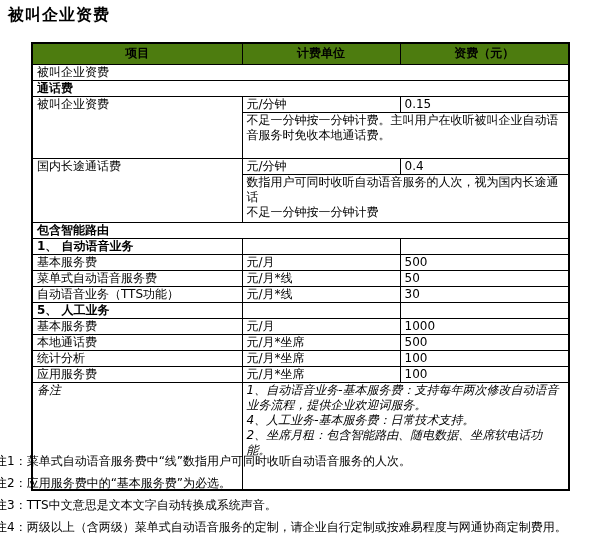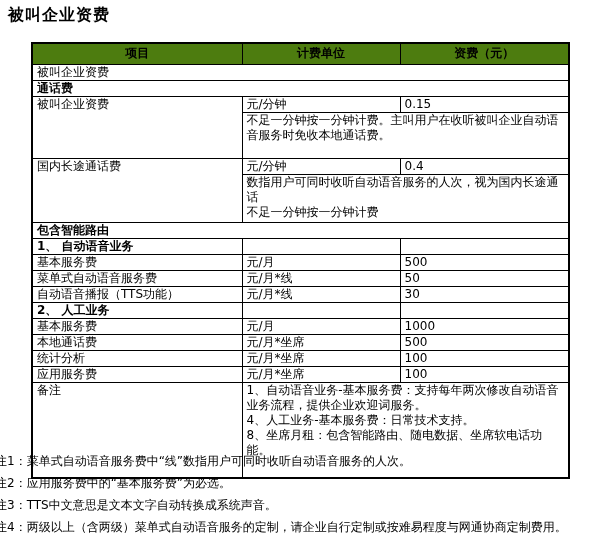--- a/index.html
+++ b/index.html
@@ -31,21 +31,21 @@
   }
   tr.head th {
     background: #4d7c0f;
     font-weight: bold; text-align: center;
     vertical-align: middle; height: 21px;
     border-bottom: 1px solid #000;
   }
   tr.bold-row td { font-weight: bold; height: 16px; }
   tr.note1 td { height: 46px; }
   tr.note2 td { height: 48px; }
-  tr.remark-row td { height: 96px; }
+  tr.remark-row td { height: 108px; font-style: italic; }
   .footnotes {
     position: absolute; left: -5px; top: 453px; width: 608px;
     font-size: 12px;
   }
   .fn { height: 22px; line-height: 16px; white-space: nowrap; }
 </style>
 </head>
 <body>
 
 <h1 class="title">被叫企业资费</h1>
@@ -106,27 +106,27 @@
       <td>基本服务费</td>
       <td>元/月</td>
       <td>500</td>
     </tr>
     <tr>
       <td>菜单式自动语音服务费</td>
       <td>元/月*线</td>
       <td>50</td>
     </tr>
     <tr>
-      <td>自动语音播报（TTS功能）</td>
+      <td>自动语音业务（TTS功能）</td>
       <td>元/月*线</td>
       <td>30</td>
     </tr>
 
     <tr class="bold-row">
-      <td>2、 人工业务</td>
+      <td>5、 人工业务</td>
       <td></td>
       <td></td>
     </tr>
 
     <tr>
       <td>基本服务费</td>
       <td>元/月</td>
       <td>1000</td>
     </tr>
     <tr>
@@ -143,21 +143,21 @@
       <td>应用服务费</td>
       <td>元/月*坐席</td>
       <td>100</td>
     </tr>
 
     <tr class="remark-row">
       <td>备注</td>
       <td colspan="2">
         <div>1、自动语音业务-基本服务费：支持每年两次修改自动语音业务流程，提供企业欢迎词服务。</div>
         <div>4、人工业务-基本服务费：日常技术支持。</div>
-        <div>8、坐席月租：包含智能路由、随电数据、坐席软电话功能。</div>
+        <div>2、坐席月租：包含智能路由、随电数据、坐席软电话功能。</div>
       </td>
     </tr>
   </tbody>
 </table>
 
 <div class="footnotes">
   <div class="fn">注1：菜单式自动语音服务费中“线”数指用户可同时收听自动语音服务的人次。</div>
   <div class="fn">注2：应用服务费中的“基本服务费”为必选。</div>
   <div class="fn">注3：TTS中文意思是文本文字自动转换成系统声音。</div>
   <div class="fn">注4：两级以上（含两级）菜单式自动语音服务的定制，请企业自行定制或按难易程度与网通协商定制费用。</div>

